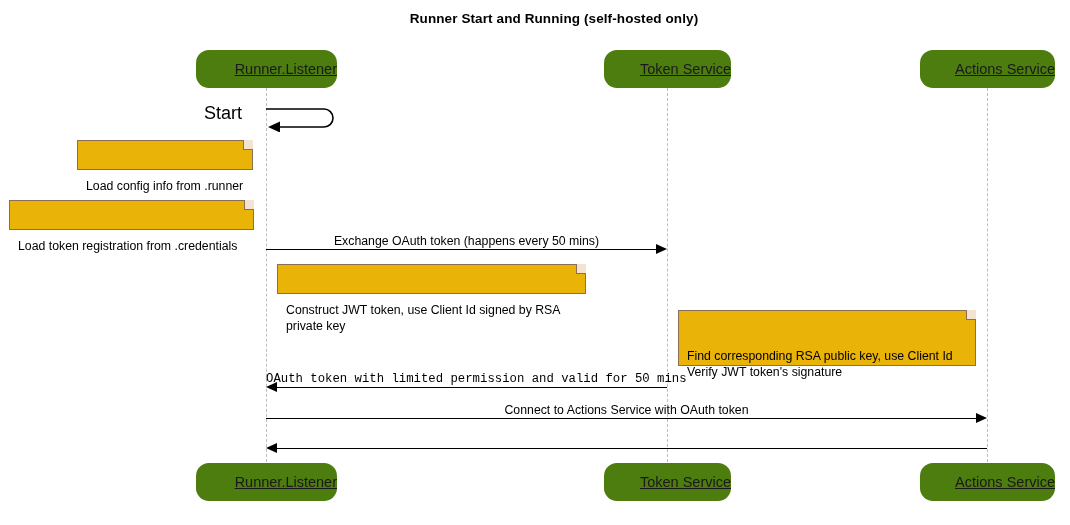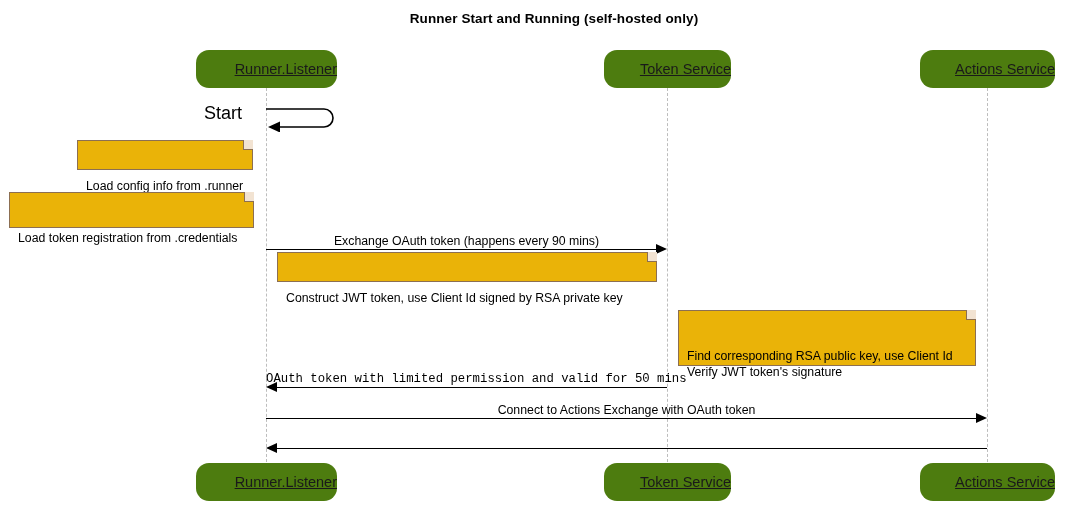--- a/index.html
+++ b/index.html
@@ -146,44 +146,44 @@
   <svg class="self-loop" style="left:266px; top:104px;" width="74" height="28" viewBox="0 0 74 28">
     <path d="M0,5 L58,5 A9,9 0 0 1 58,23 L14,23" fill="none" stroke="#000000" stroke-width="1.6"></path>
     <polygon points="14,17.5 14,28.5 2,23" fill="#000000"></polygon>
   </svg>
 
   <div class="note" style="left:77px; top:140px; width:176px; height:30px;">
     <span class="fold"></span>
     <span>Load config info from .runner</span>
   </div>
 
-  <div class="note" style="left:9px; top:192px; width:245px; height:36px;">
+  <div class="note" style="left:9px; top:200px; width:245px; height:30px;">
     <span class="fold"></span>
     <span>Load token registration from .credentials</span>
   </div>
 
   <div class="msg-line" style="left:266px; top:249px; width:392px;"></div>
   <div class="arrow-right" style="left:656px; top:243.5px;"></div>
-  <div class="msg-label" style="left:266px; top:234px; width:401px;">Exchange OAuth token (happens every 90 mins)</div>
+  <div class="msg-label" style="left:266px; top:234px; width:401px;">Exchange OAuth token (happens every 50 mins)</div>
 
-  <div class="note" style="left:277px; top:252px; width:380px; height:30px;">
+  <div class="note" style="left:277px; top:264px; width:309px; height:30px;">
     <span class="fold"></span>
     <span>Construct JWT token, use Client Id signed by RSA private key</span>
   </div>
 
   <div class="note" style="left:678px; top:310px; width:298px; height:56px;">
     <span class="fold"></span>
     <span>Find corresponding RSA public key, use Client Id
 Verify JWT token's signature</span>
   </div>
 
   <div class="msg-line" style="left:277px; top:387px; width:390px;"></div>
   <div class="arrow-left" style="left:266px; top:381.5px;"></div>
   <div class="msg-label" style="left:266px; top:372px; width:401px;font-family:Liberation Mono, monospace;">OAuth token with limited permission and valid for 50 mins</div>
 
   <div class="msg-line" style="left:266px; top:418px; width:711px;"></div>
   <div class="arrow-right" style="left:976px; top:412.5px;"></div>
-  <div class="msg-label" style="left:266px; top:403px; width:721px;">Connect to Actions Exchange with OAuth token</div>
+  <div class="msg-label" style="left:266px; top:403px; width:721px;">Connect to Actions Service with OAuth token</div>
 
   <div class="msg-line" style="left:277px; top:448px; width:710px;"></div>
   <div class="arrow-left" style="left:266px; top:442.5px;"></div>
 
 </div>
 
 </body></html>

